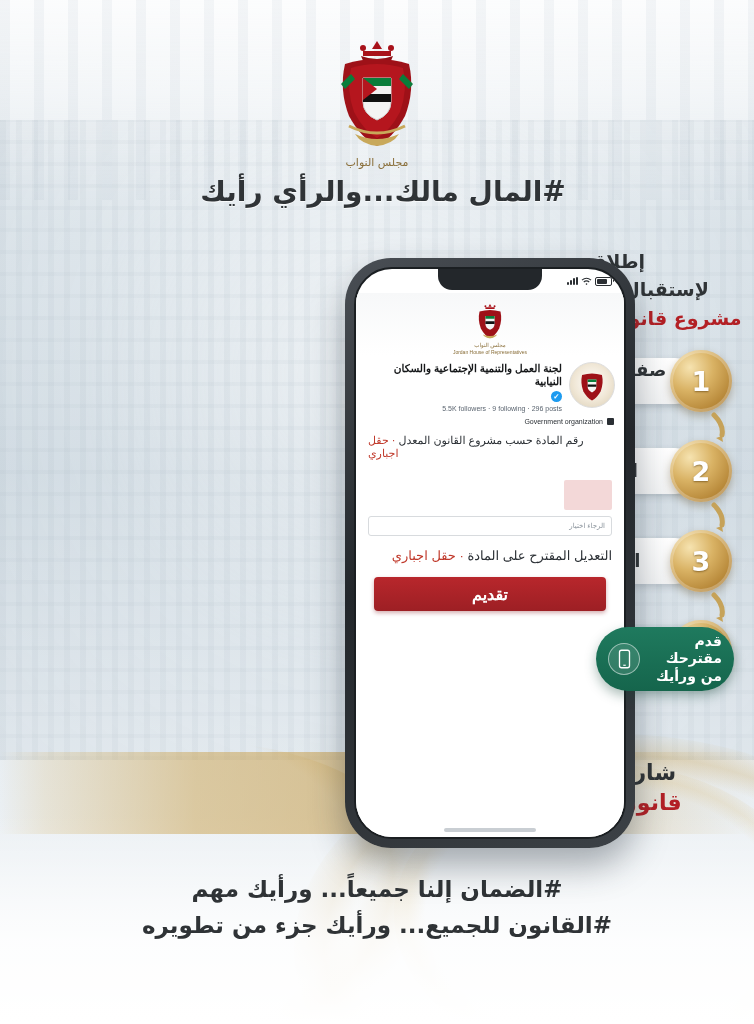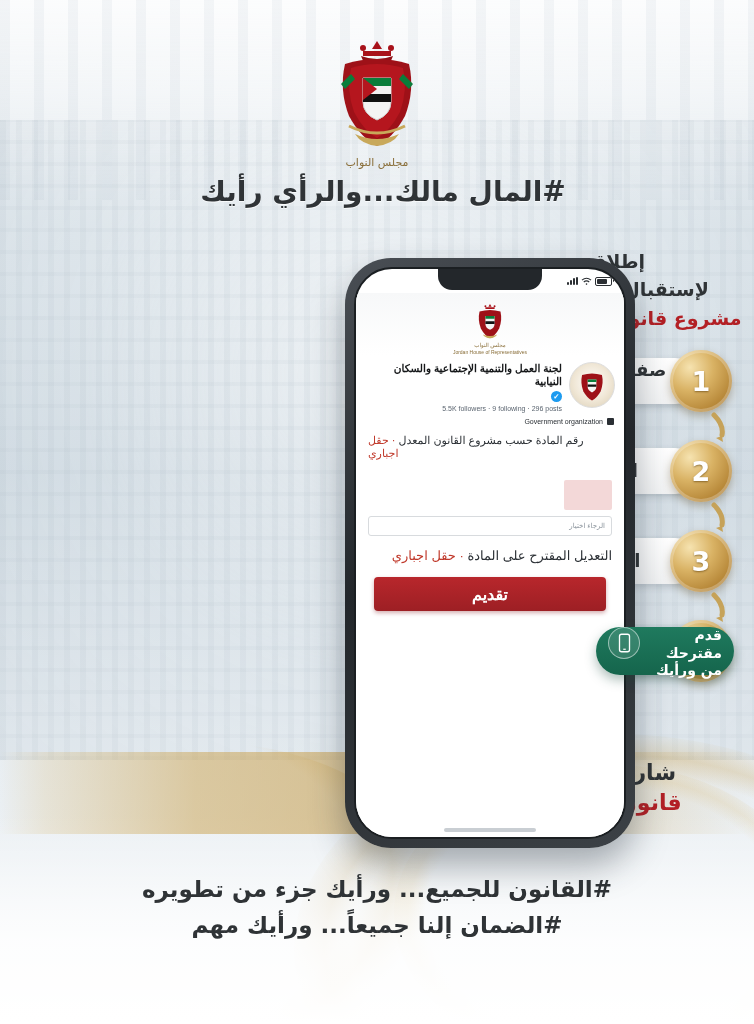--- a/index.html
+++ b/index.html
@@ -191,24 +191,24 @@
   .submit{
     margin:14px 6px 0 6px;height:34px;border-radius:4px;
     background:linear-gradient(180deg,#b8272c,#9d1f24);
     color:#fff;font-size:16px;font-weight:bold;display:flex;align-items:center;justify-content:center;
     box-shadow:0 2px 4px rgba(130,20,25,.35);
   }
   .homebar{position:absolute;bottom:5px;left:50%;transform:translateX(-50%);width:92px;height:4px;border-radius:3px;background:#c9ced3;}
 
   
   .pill{
-    position:absolute;left:596px;top:627px;width:138px;height:48px;border-radius:32px;
+    position:absolute;left:596px;top:627px;width:138px;height:64px;border-radius:32px;
     background:linear-gradient(180deg,#1f7a5e,#15654c);
     box-shadow:0 5px 12px rgba(20,70,55,.35);
-    display:flex;align-items:flex-start;justify-content:flex-start;gap:8px;padding:0 12px;box-sizing:border-box;
+    display:flex;align-items:center;justify-content:flex-start;gap:8px;padding:0 12px;box-sizing:border-box;
     color:#fff;direction:rtl;
   }
   .pill .txt{font-family:"DejaVu Sans", sans-serif;font-size:14px;font-weight:bold;line-height:1.25;text-align:right;}
   .pill .ph{
     width:30px;height:30px;border-radius:50%;background:rgba(255,255,255,.12);
     border:1px solid rgba(255,255,255,.5);display:flex;align-items:center;justify-content:center;flex:0 0 auto;
   }
 </style>
 </head>
 <body>
@@ -326,22 +326,22 @@
       <path d="M10 26 l6 -2 l1 6 z" fill="currentColor" stroke="none"></path>
     </svg>
 
   <div class="band"></div>
   <div class="band-text">
     <div class="b1">شاركنا بمقترحك بتعديل</div>
     <div class="b2">قانون الضمان الاجتماعي</div>
   </div>
 
   <div class="footer">
+    <div>#الضمان إلنا جميعاً... ورأيك مهم</div>
     <div>#القانون للجميع... ورأيك جزء من تطويره</div>
-    <div>#الضمان إلنا جميعاً... ورأيك مهم</div>
   </div>
 
   <div class="phone">
     <div class="phone-screen">
       <div class="notch"></div>
       <div class="statusbar">
         <div></div>
         <div class="right">
           <span class="bars">
               <i style="height:3px"></i>

